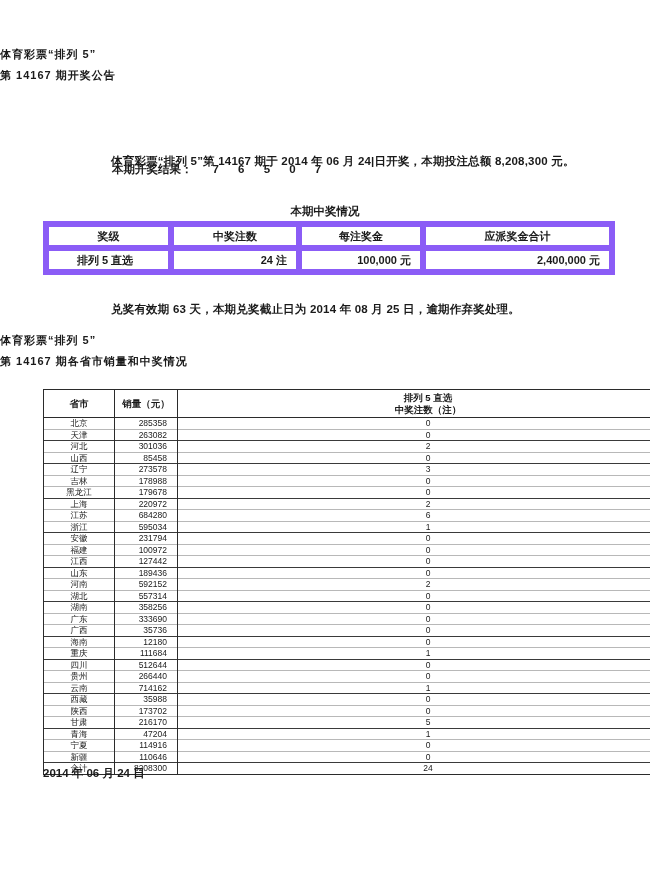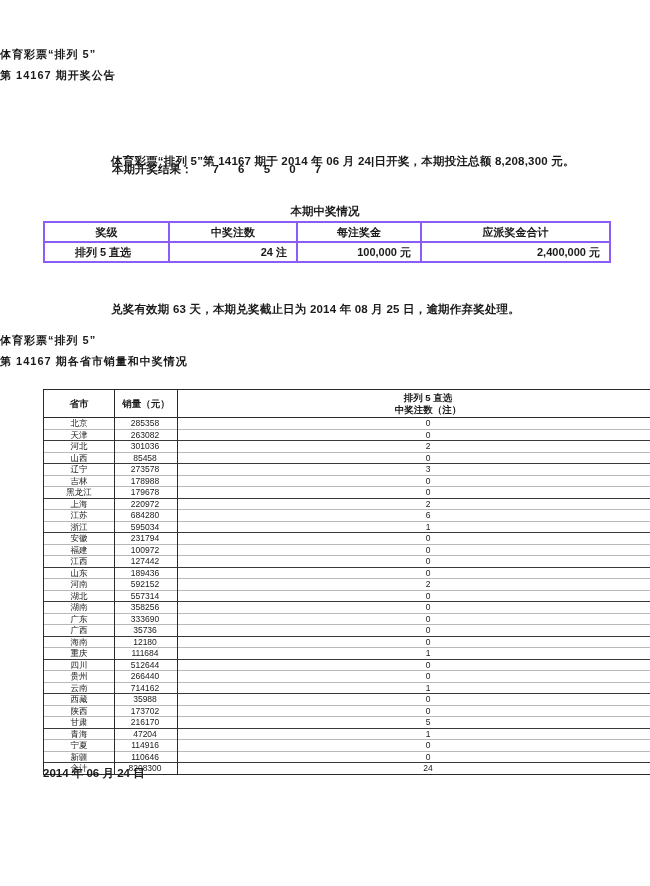--- a/index.html
+++ b/index.html
@@ -36,21 +36,21 @@
   .tbl1-caption{
     position:absolute;top:204px;left:0;width:650px;
     text-align:center;font-size:11.5px;font-weight:bold;
   }
   table{border-collapse:collapse;table-layout:fixed;}
   .tbl1{
     position:absolute;top:221px;left:43px;width:566px;
     font-size:11px;font-weight:bold;
   }
   .tbl1 th,.tbl1 td{
-    border:2px solid #8b5cf6;height:18px;padding:0 9px 0 2px;
+    border:6px solid #8b5cf6;height:18px;padding:0 9px 0 2px;
     overflow:hidden;white-space:nowrap;
   }
   .tbl1 th{text-align:center;padding:0 2px;}
   .tbl1 td.c{text-align:center;}
   .tbl1 td.r{text-align:right;}
 
   .redeem{
     position:absolute;top:286px;left:95px;margin:16px;
     font-size:11.5px;font-weight:bold;white-space:nowrap;
     letter-spacing:0.2px;
@@ -68,21 +68,21 @@
   .tbl2 td{
     border-left:1px solid #2b2b2b;border-right:1px solid #2b2b2b;
     border-top:1px solid #b8b8b8;
     height:10.5px;padding:0;line-height:10px;
     overflow:hidden;white-space:nowrap;
   }
   .tbl2 tr.grp td{border-top:1px solid #3a3a3a;}
   .tbl2 tbody tr:first-child td{border-top:1px solid #2b2b2b;}
   .tbl2 tbody tr:last-child td{border-bottom:1px solid #2b2b2b;}
   .tbl2 td.c{text-align:center;}
-  .tbl2 td.r{text-align:center;padding-right:2px;}
+  .tbl2 td.r{text-align:right;padding-right:10px;}
 
   .doc-date{
     position:absolute;top:766px;left:43px;width:451px;
     font-size:11.5px;font-weight:bold;
   }
 </style>
 </head>
 <body>
 
 <div class="page">

